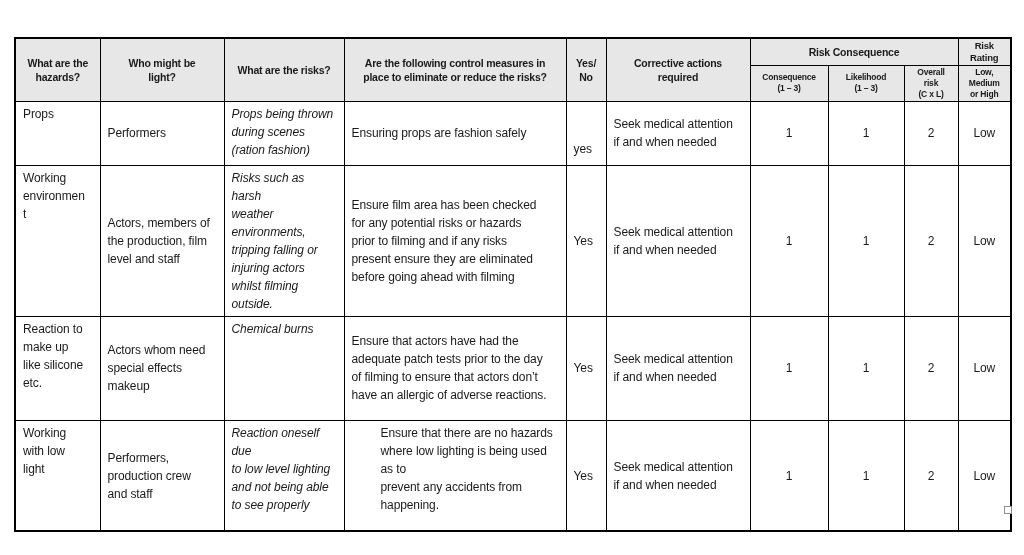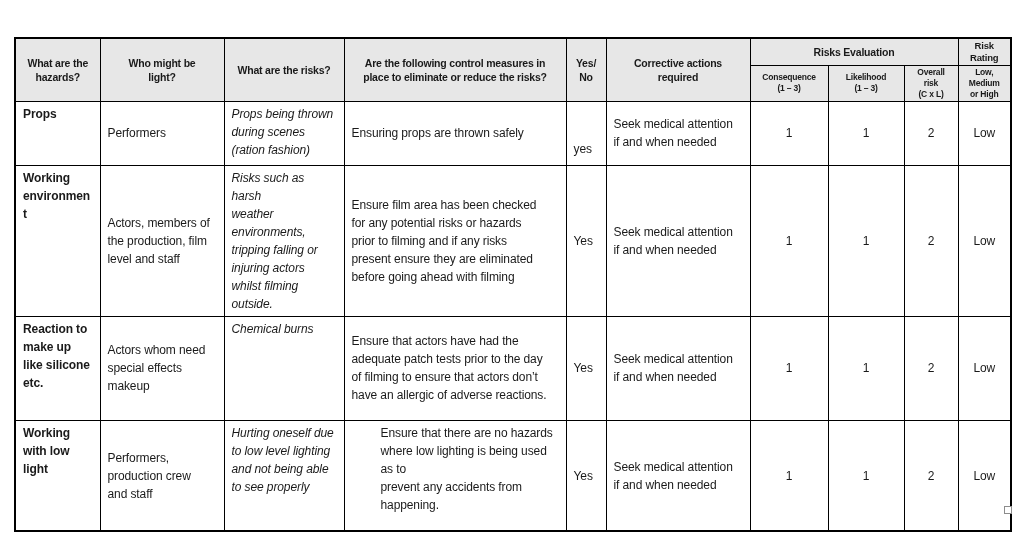--- a/index.html
+++ b/index.html
@@ -48,21 +48,21 @@
     line-height: 1.5;
     padding: 3px 7px;
     vertical-align: middle;
     text-align: left;
   }
   tbody tr.r1 { height: 64px; }
   tbody tr.r2 { height: 132px; }
   tbody tr.r3 { height: 104px; }
   tbody tr.r4 { height: 111px; }
 
-  td.c-hazard { font-weight: bold; vertical-align: top; }
+  td.c-hazard { font-weight: normal; vertical-align: top; }
   td.c-risks  { vertical-align: top; font-style: italic; }
   td.c-num, td.c-rating { text-align: center; }
   tr.r1 td.c-yesno { vertical-align: bottom; padding-bottom: 7px; }
   tr.r4 td.c-control { vertical-align: top; padding-left: 36px; }
 
   .resize-handle {
     position: absolute;
     left: 1004px; top: 506px;
     width: 8px; height: 8px;
     background: #ffffff;
@@ -93,21 +93,21 @@
 hazards?</th>
         <th rowspan="2">Who might be
 light?</th>
         <th rowspan="2">What are the risks?</th>
         <th rowspan="2">Are the following control measures in
 place to eliminate or reduce the risks?</th>
         <th rowspan="2">Yes/
 No</th>
         <th rowspan="2">Corrective actions
 required</th>
-        <th colspan="3">Risks Evaluation</th>
+        <th colspan="3">Risk Consequence</th>
         <th class="h-risk-rating">Risk
 Rating</th>
       </tr>
       <tr class="sub-row">
         <th>Consequence
 (1 – 3)</th>
         <th>Likelihood
 (1 – 3)</th>
         <th>Overall
 risk
@@ -117,21 +117,21 @@
 or High</th>
       </tr>
     </thead>
     <tbody>
       <tr class="r1">
         <td class="c-hazard">Props</td>
         <td class="c-who">Performers</td>
         <td class="c-risks">Props being thrown
 during scenes
 (ration fashion)</td>
-        <td class="c-control">Ensuring props are thrown safely</td>
+        <td class="c-control">Ensuring props are fashion safely</td>
         <td class="c-yesno">yes</td>
         <td class="c-corrective">Seek medical attention
 if and when needed</td>
         <td class="c-num">1</td>
         <td class="c-num">1</td>
         <td class="c-num">2</td>
         <td class="c-rating">Low</td>
       </tr>
       <tr class="r2">
         <td class="c-hazard">Working
@@ -181,21 +181,21 @@
         <td class="c-num">2</td>
         <td class="c-rating">Low</td>
       </tr>
       <tr class="r4">
         <td class="c-hazard">Working
 with low
 light</td>
         <td class="c-who">Performers,
 production crew
 and staff</td>
-        <td class="c-risks">Hurting oneself due
+        <td class="c-risks">Reaction oneself due
 to low level lighting
 and not being able
 to see properly</td>
         <td class="c-control">Ensure that there are no hazards
 where low lighting is being used as to
 prevent any accidents from
 happening.</td>
         <td class="c-yesno">Yes</td>
         <td class="c-corrective">Seek medical attention
 if and when needed</td>

